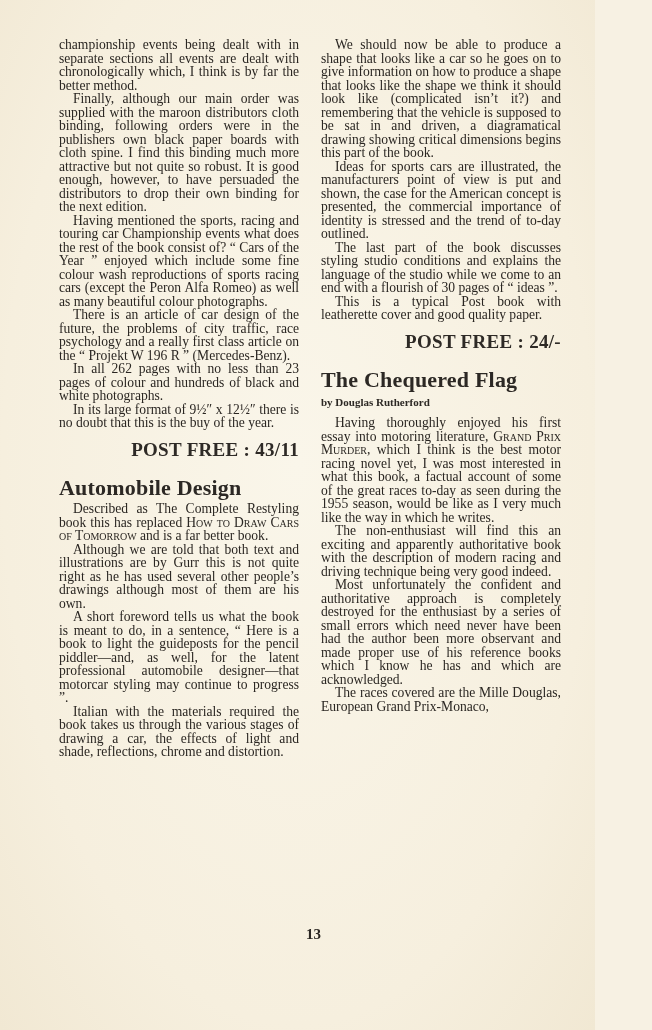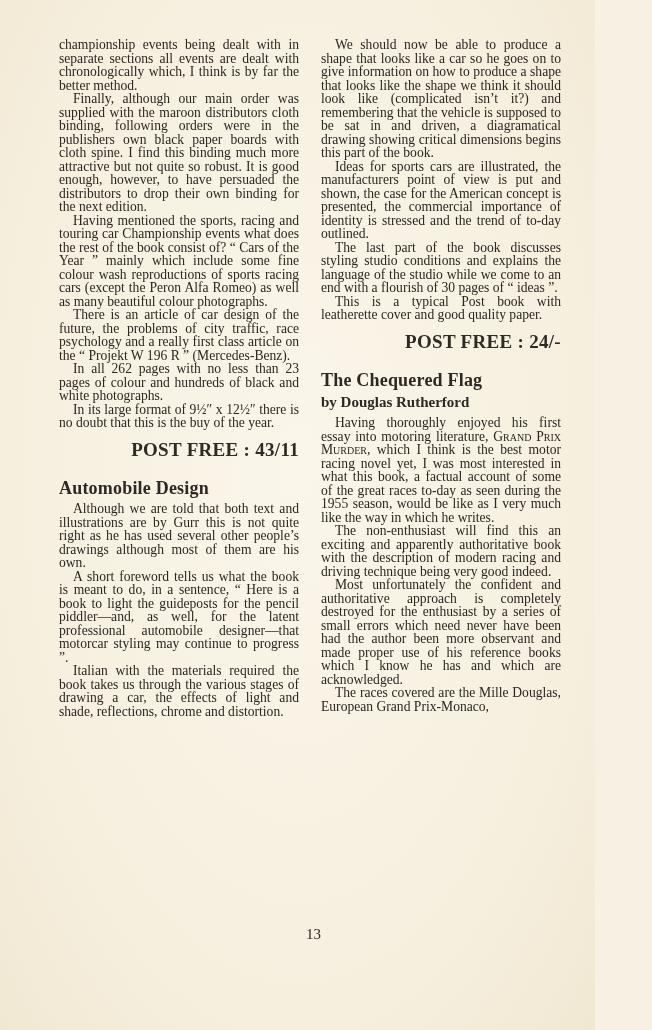--- a/index.html
+++ b/index.html
@@ -21,49 +21,50 @@
   }
   .col.left { left: 59px; width: 240px; }
   .col.right { left: 321px; width: 240px; }
   .col p { margin: 0; text-indent: 14px; }
   .col p.noindent { text-indent: 0; }
   .price {
     text-align: right; font-weight: bold; font-size: 19px;
     margin: 13px 0 0 0; letter-spacing: 0.3px; color: #2e2a26;
   }
   .title {
-    font-weight: bold; font-size: 18px; line-height: 24px;
+    font-weight: bold; font-size: 22px; line-height: 24px;
     margin: 20px 0 2px 0; color: #2c2824; letter-spacing: 0.2px;
     text-align: left;
   }
   .byline {
-    font-weight: bold; font-size: 15px; line-height: 16px;
+    font-weight: bold; font-size: 11px; line-height: 16px;
     margin: 0 0 6px 0; text-align: left; color: #2c2824;
   }
   .sc { font-variant: small-caps; }
   .pagenum {
     position: absolute; top: 926px; left: 306px;
-    font-weight: normal; font-size: 15px; color: #2a2622;
+    font-weight: bold; font-size: 15px; color: #2a2622;
   }
 </style>
 </head>
 <body>
 
 <div class="page">
 
   <div class="col left">
     <p class="noindent">championship events being dealt with in separate sections all events are dealt with chronologically which, I think is by far the better method.</p>
     <p>Finally, although our main order was supplied with the maroon distrib­utors cloth binding, following orders were in the publishers own black paper boards with cloth spine.  I find this binding much more attractive but not quite so robust. It is good enough, however, to have persuaded the dis­tributors to drop their own binding for the next edition.</p>
-    <p>Having mentioned the sports, racing and touring car Championship events what does the rest of the book con­sist of? “ Cars of the Year ” mainly which include some fine colour wash reproductions of sports racing cars (except the Peron Alfa Romeo) as well as many beautiful colour photo­graphs.</p>
+    <p>Having mentioned the sports, racing and touring car Championship events what does the rest of the book con­sist of? “ Cars of the Year ” enjoyed which include some fine colour wash reproductions of sports racing cars (except the Peron Alfa Romeo) as well as many beautiful colour photo­graphs.</p>
     <p>There is an article of car design of the future, the problems of city traffic, race psychology and a really first class article on the “ Projekt W 196 R ” (Mercedes-Benz).</p>
     <p>In all 262 pages with no less than 23 pages of colour and hundreds of black and white photographs.</p>
     <p>In its large format of 9½″ x 12½″ there is no doubt that this is the buy of the year.</p>
     <div class="price">POST FREE :  43/11</div>
 
     <div class="title">Automobile  Design</div>
+    <p><span>Described as The Complete Resty­ling book this has replaced </span><span class="sc">How to Draw Cars of Tomorrow</span><span> and is a far better book.</span></p>
     <p>Although we are told that both text and illustrations are by Gurr this is not quite right as he has used several other people’s drawings although most of them are his own.</p>
     <p>A short foreword tells us what the book is meant to do, in a sentence, “ Here is a book to light the guide­posts for the pencil piddler—and, as well, for the latent professional auto­mobile designer—that motorcar styling may continue to progress ”.</p>
     <p>Italian with the materials required the book takes us through the various stages of drawing a car, the effects of light and shade, reflections, chrome and distortion.</p>
   </div>
 
   <div class="col right">
     <p>We should now be able to produce a shape that looks like a car so he goes on to give information on how to pro­duce a shape that looks like the shape we think it should look like (complica­ted isn’t it?) and remembering that the vehicle is supposed to be sat in and driven, a diagramatical drawing show­ing critical dimensions begins this part of the book.</p>
     <p>Ideas for sports cars are illustrated, the manufacturers point of view is put and shown, the case for the American concept is presented, the commercial importance of identity is stressed and the trend of to-day outlined.</p>
     <p>The last part of the book discusses styling studio conditions and explains the language of the studio while we come to an end with a flourish of 30 pages of “ ideas ”.</p>
     <p>This is a typical Post book with leatherette cover and good quality paper.</p>

